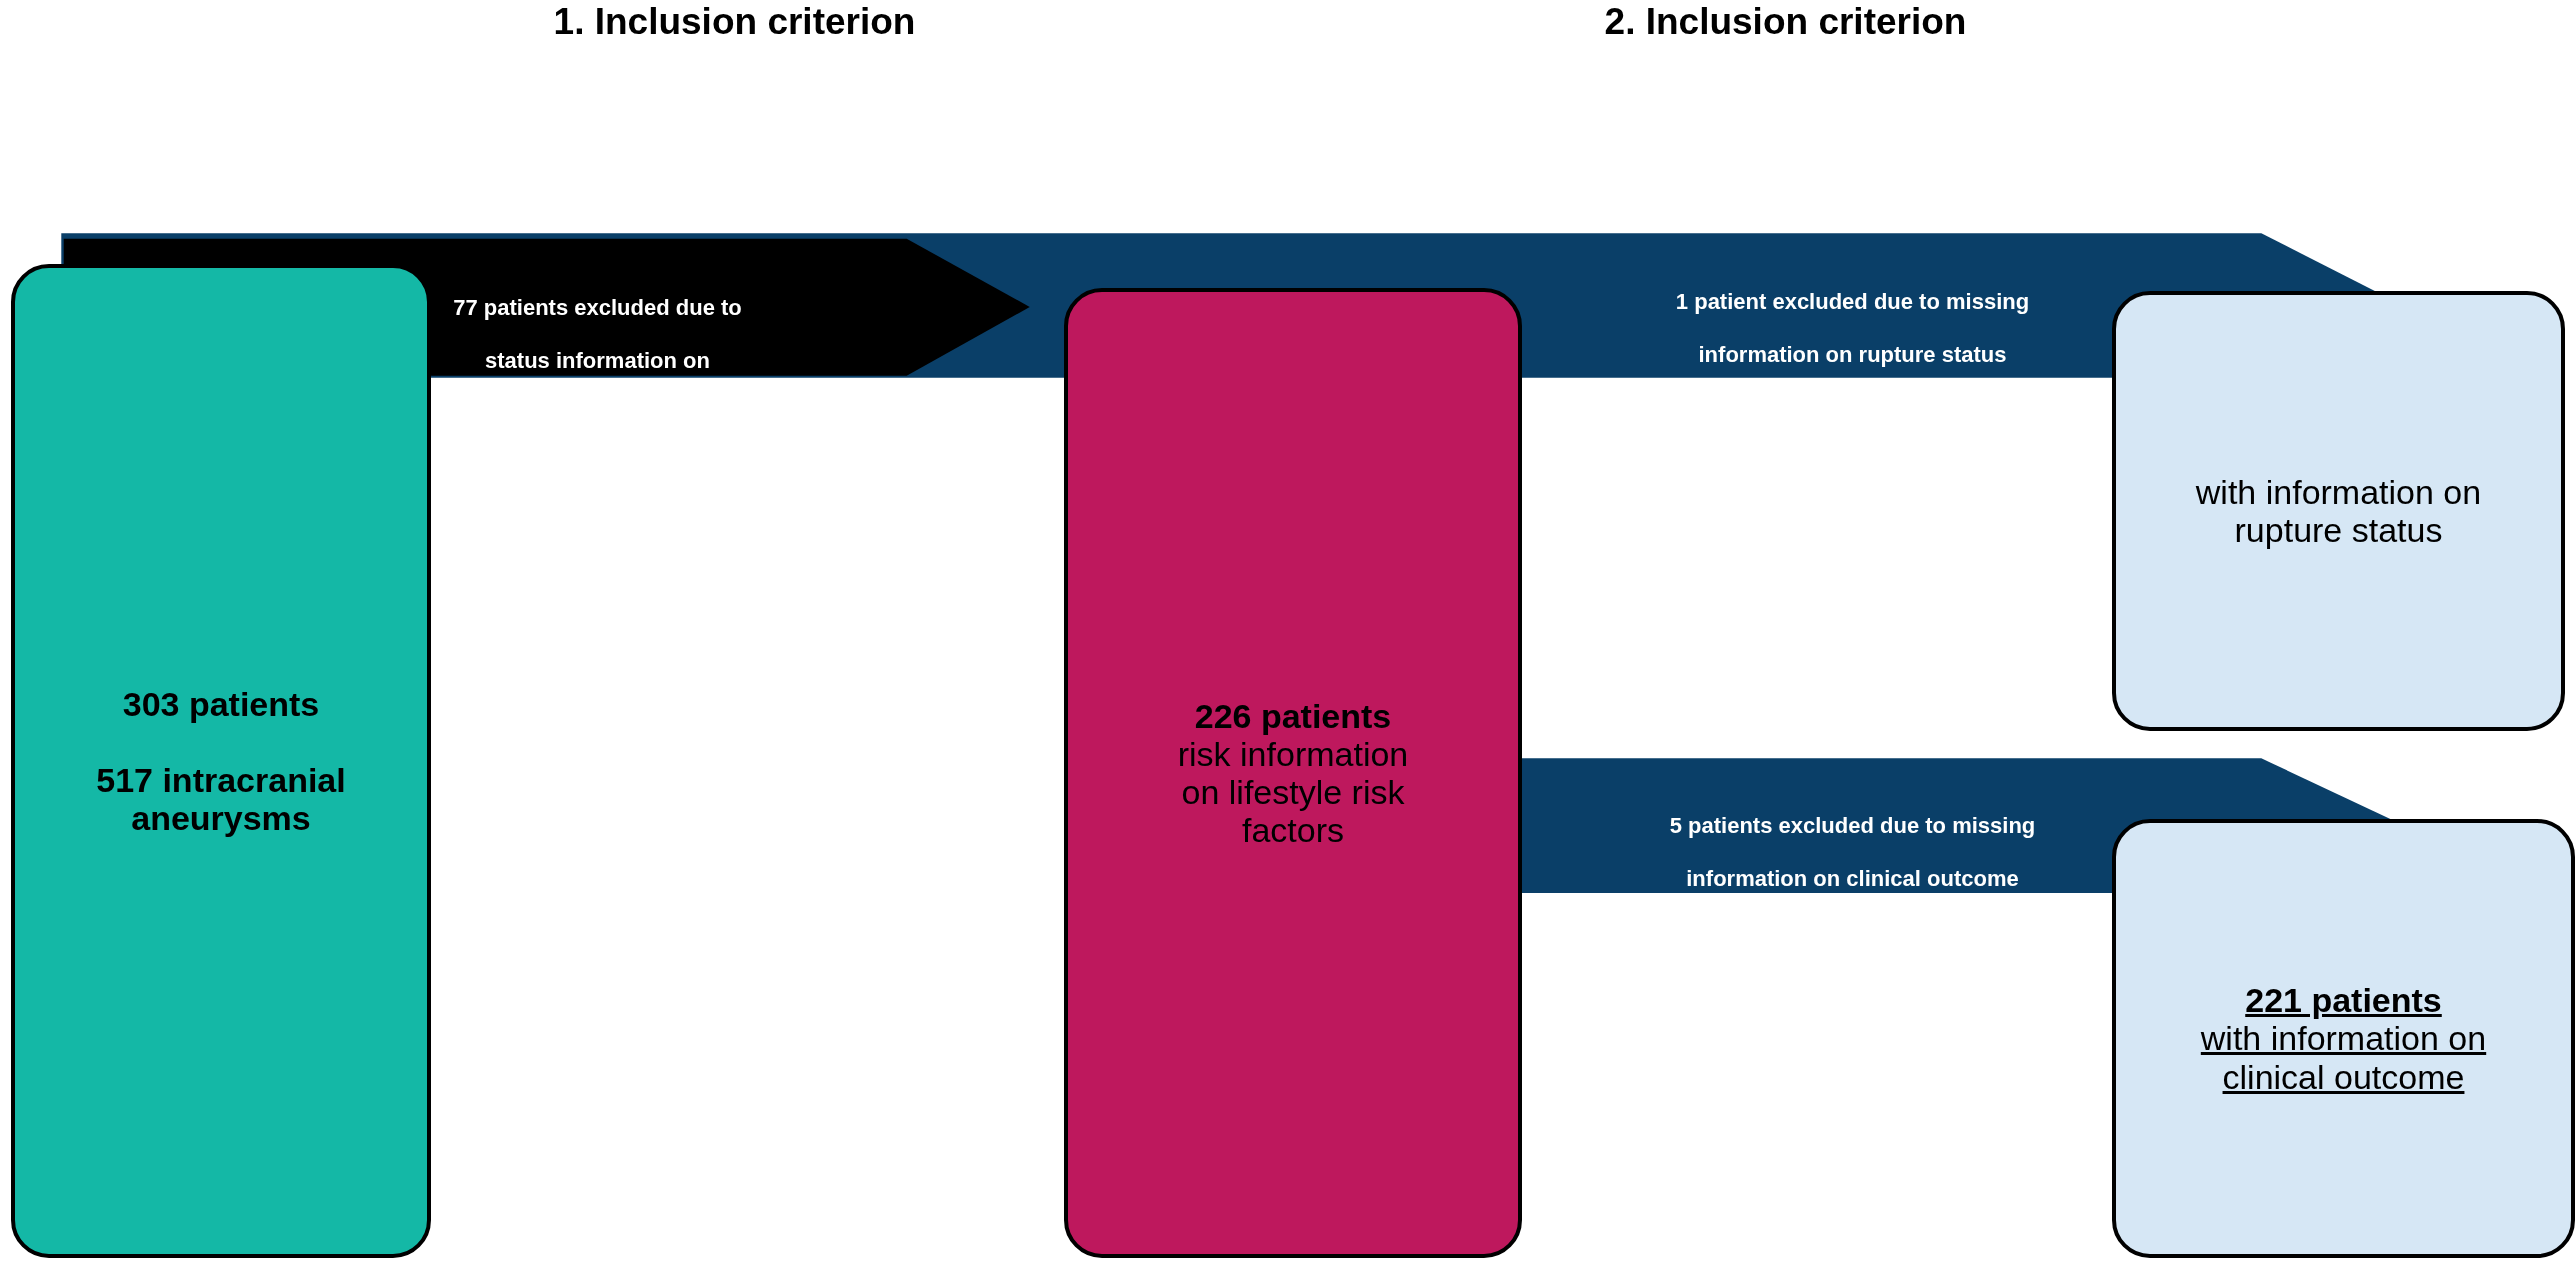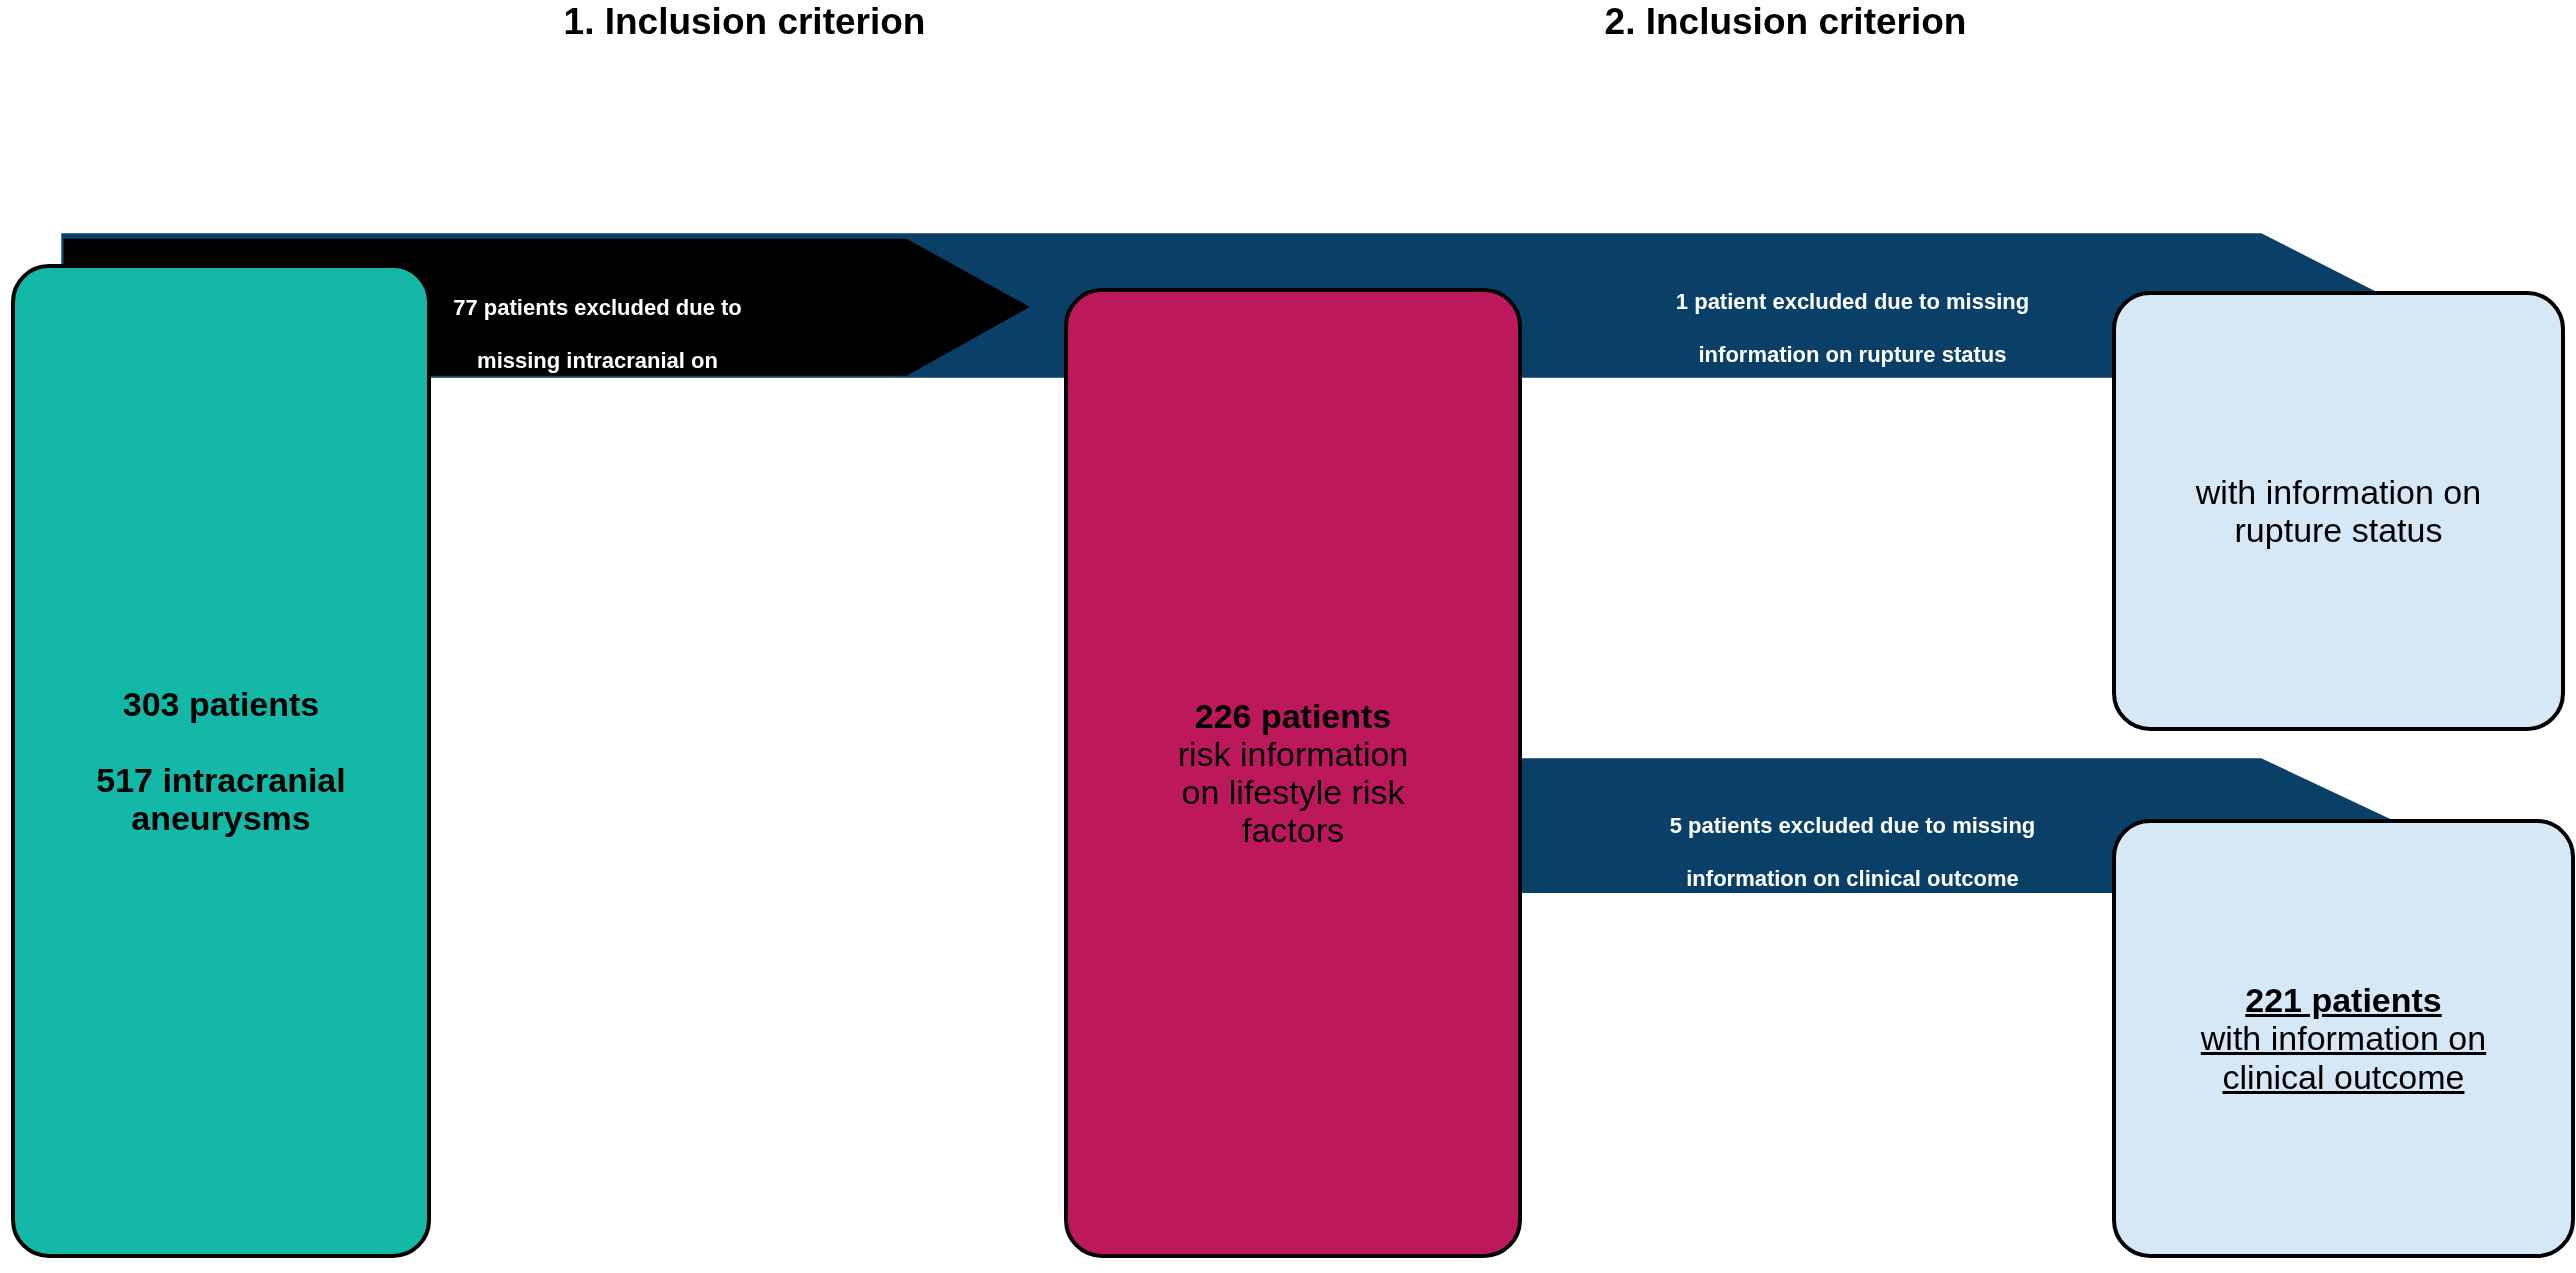--- a/index.html
+++ b/index.html
@@ -3,21 +3,21 @@
 <meta charset="utf-8">
 <style>
   html,body{margin:0;padding:0;background:#ffffff;}
   body{font-family:"Liberation Sans", sans-serif;-webkit-font-smoothing:antialiased;}
   #canvas{position:relative;width:2576px;height:1273px;background:#ffffff;overflow:hidden;}
 
   .hdr{
     position:absolute;font-weight:bold;color:#000000;
     font-size:37px;letter-spacing:0px;white-space:nowrap;text-align:center;
   }
-  #hdr1{left:318px;top:1.2px;width:853px;}
+  #hdr1{left:308px;top:1.2px;width:853px;}
   #hdr2{left:1359px;top:1.2px;width:853px;}
 
   svg.layer{position:absolute;left:0;top:0;width:2576px;height:1273px;overflow:visible;}
 
   .nodebox{
     position:absolute;box-sizing:border-box;
     border:4.3px solid #000000;border-radius:38px;
     display:flex;align-items:center;justify-content:center;
     text-align:center;color:#000000;
   }
@@ -51,21 +51,21 @@
 
     <polygon fill="#0A3F68" points="100,383 3712,383 3950,504 3712,620 100,620"></polygon>
 
     <polygon fill="#000000" points="104,392 1488,392 1690,504 1488,617 104,617"></polygon>
 
     <polygon fill="#0A3F68" points="2492,1245 3712,1245 3950,1357 3712,1466 2492,1466"></polygon>
   </svg>
 
   <div class="arrowlabel" id="lbl-excl1">
     <span>77 patients excluded due to</span><br>
-    <span>missing intracranial on</span><br>
+    <span>status information on</span><br>
     <span>lifestyle risk factors</span>
   </div>
 
   <div class="arrowlabel" id="lbl-excl2">
     <span>1 patient excluded due to missing</span><br>
     <span>information on rupture status</span>
   </div>
 
   <div class="arrowlabel" id="lbl-excl3">
     <span>5 patients excluded due to missing</span><br>

